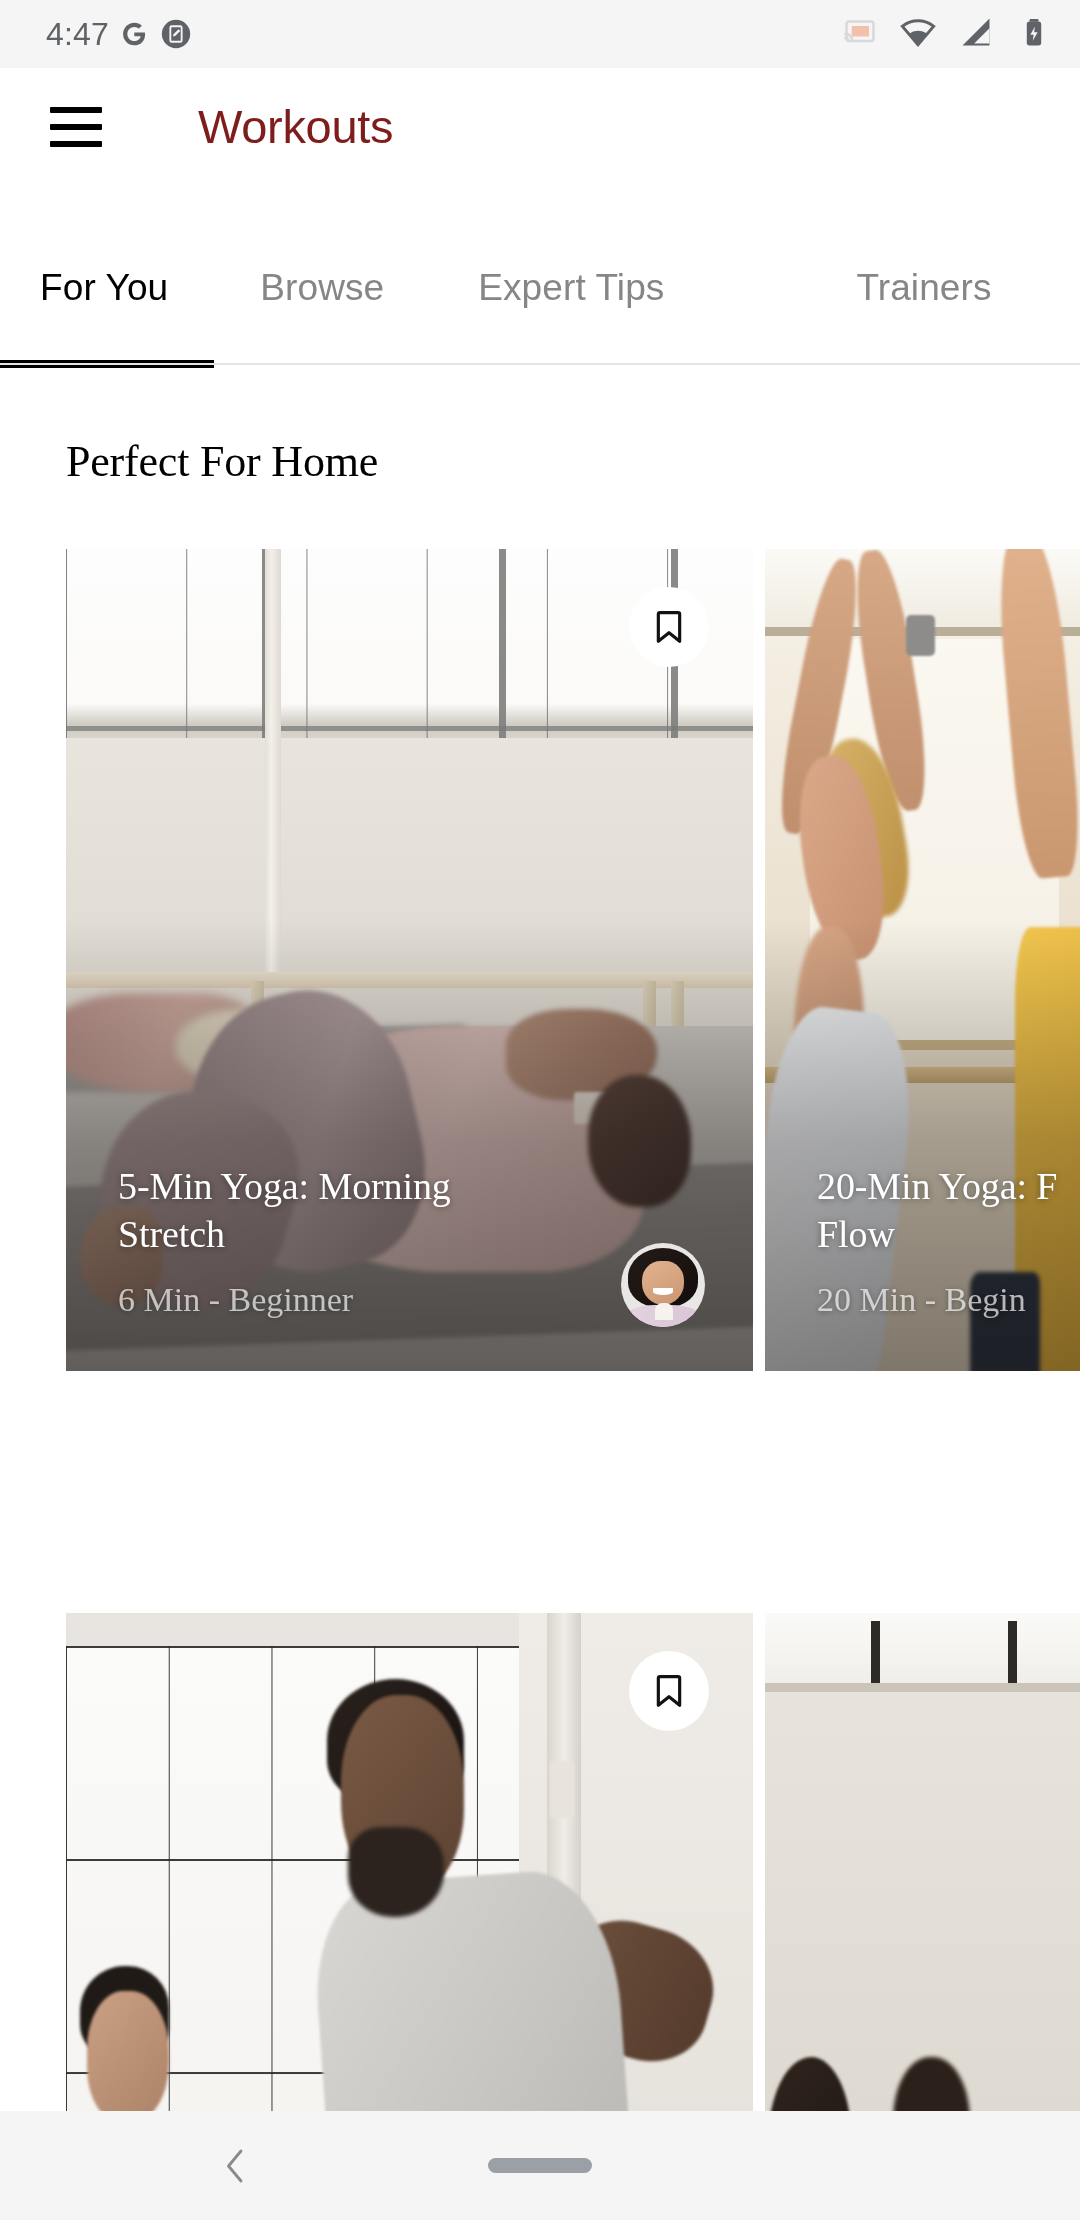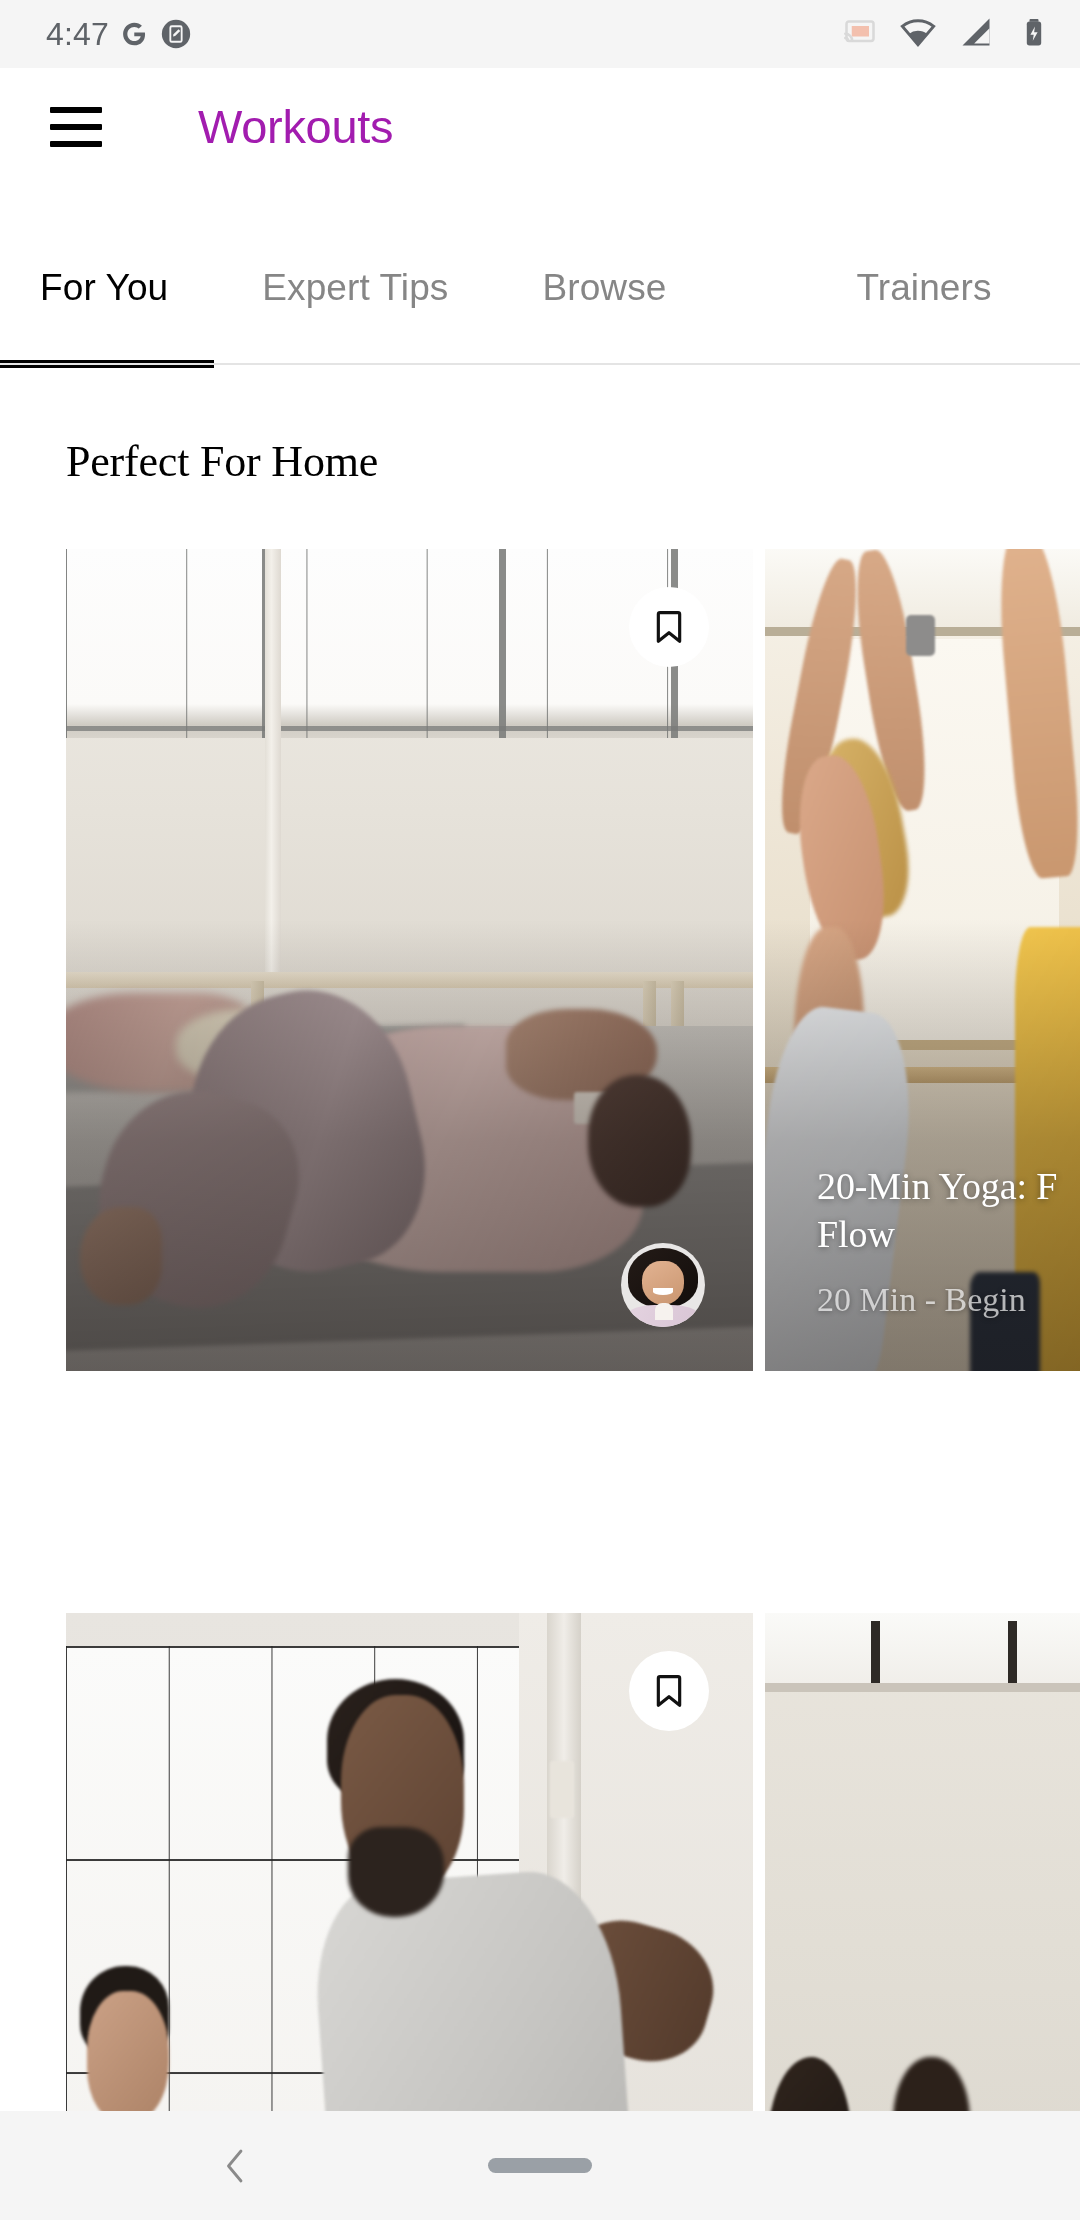--- a/index.html
+++ b/index.html
@@ -29,21 +29,21 @@
     position:absolute; top:68px; left:0; width:1080px; height:117px;
     background:#ffffff; display:flex; align-items:center;
   }
   .hamburger{
     width:52px; height:40px; margin-left:50px;
     display:flex; flex-direction:column; justify-content:space-between;
     cursor:pointer;
   }
   .hamburger span{ display:block; width:52px; height:6px; background:#000; border-radius:1px; }
   .app-title{
-    margin-left:96px; font-size:47px; color:#a21caf;
+    margin-left:96px; font-size:47px; color:#7f1d1d;
     font-weight:400; letter-spacing:-.3px; line-height:1;
   }
 
   
   .tab-bar{
     position:absolute; top:185px; left:0; width:1080px; height:183px;
     background:#ffffff; overflow:hidden;
   }
   .tab-strip{
     position:absolute; top:0; left:0; height:183px;
@@ -464,26 +464,26 @@
   </div>
   <div class="app-title">Workouts</div>
 </div>
 
 <div class="tab-bar">
   <div class="tab-strip" id="tab-strip">
       <div class="tab active" style="padding-left: 40px; padding-right: 46px;">
         <span class="tab-label">For You</span>
         <div class="tab-underline"></div>
       </div>
+      <div class="tab" style="padding-left: 46px; padding-right: 46px;">
+        <span class="tab-label">Browse</span>
+        <div class="tab-underline"></div>
+      </div>
       <div class="tab" style="padding-left: 48px; padding-right: 48px;">
         <span class="tab-label">Expert Tips</span>
-        <div class="tab-underline"></div>
-      </div>
-      <div class="tab" style="padding-left: 46px; padding-right: 46px;">
-        <span class="tab-label">Browse</span>
         <div class="tab-underline"></div>
       </div>
       <div class="tab" style="padding-left: 48px; padding-right: 48px;">
         <div class="tab-underline"></div>
       </div>
       <div class="tab" style="padding-left: 48px; padding-right: 48px;">
         <span class="tab-label">Trainers</span>
         <div class="tab-underline"></div>
       </div>
     </div>
@@ -524,20 +524,25 @@
           <div class="ph1-head"></div>
           <div class="ph1-vignette"></div>
         </div>
 
         <div class="bookmark-btn">
           <svg viewBox="0 0 24 24" width="40" height="40">
             <path d="M6.6 3.4h10.8a1 1 0 0 1 1 1v16.2l-6.4-5.2-6.4 5.2V4.4a1 1 0 0 1 1-1z" fill="none" stroke="#111" stroke-width="1.9" stroke-linejoin="round"></path>
           </svg>
         </div>
 
+        <div class="card-text">
+          <div class="card-title">5-Min Yoga: Morning
+Stretch</div>
+          <div class="card-meta">6 Min - Beginner</div>
+        </div>
 
         <div class="avatar">
           <div class="av-hair"></div>
           <div class="av-face"></div>
           <div class="av-smile"></div>
           <div class="av-top"></div>
           <div class="av-collar"></div>
         </div>
       </div>
 

